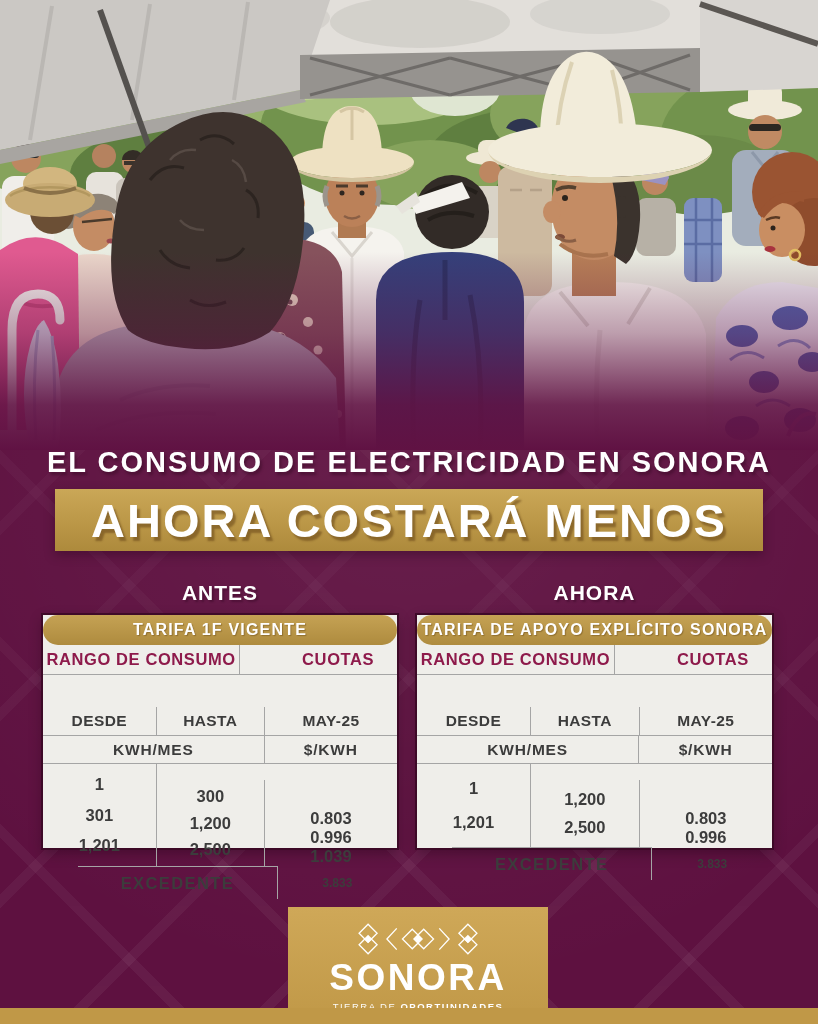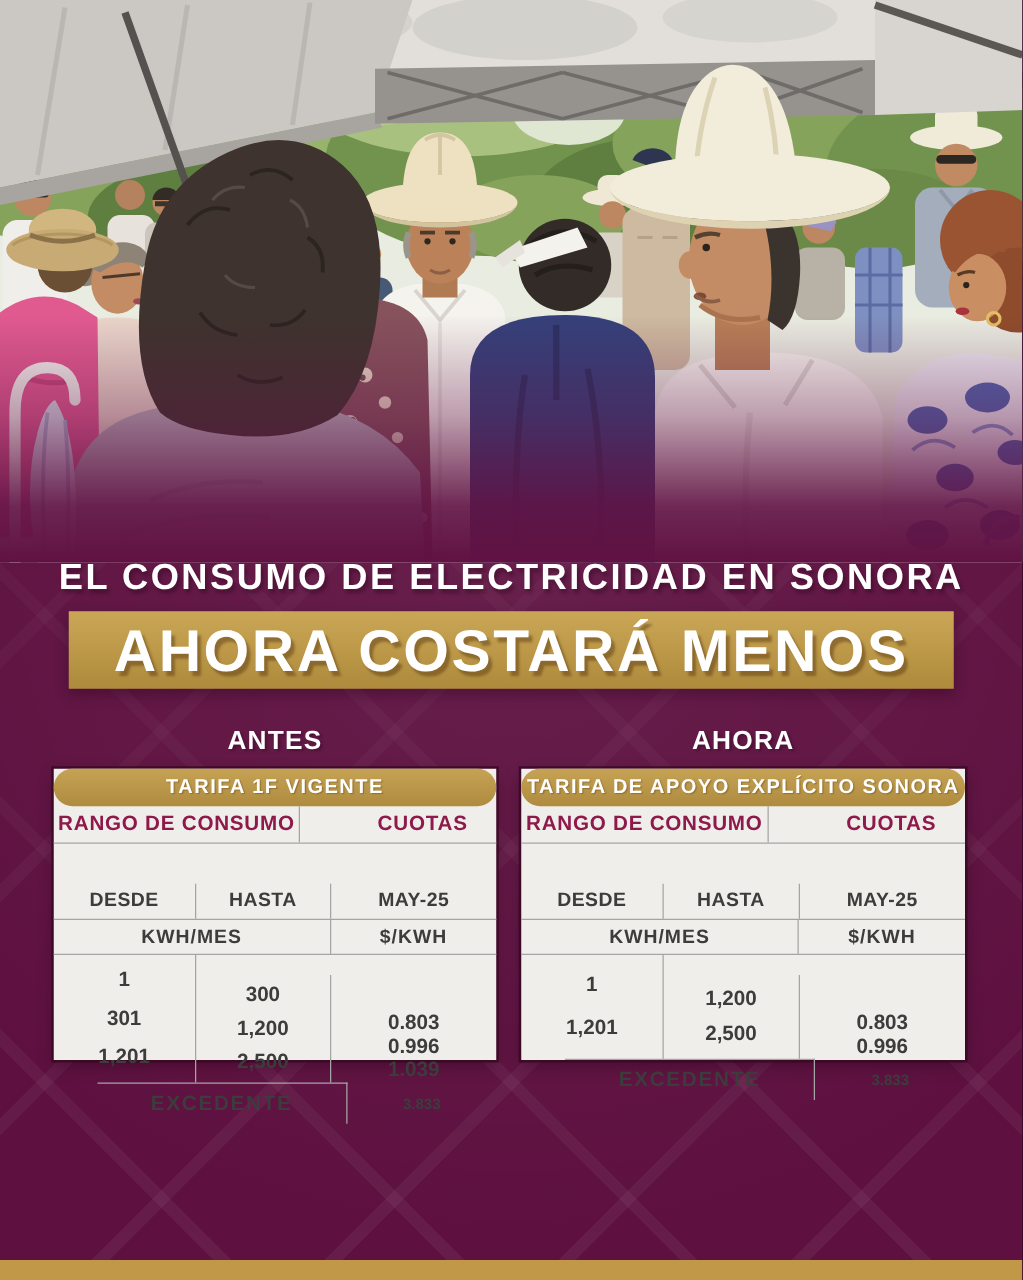--- a/index.html
+++ b/index.html
@@ -410,15 +410,34 @@
         <span class="dval">0.803</span>
         <span class="dval">0.996</span>
       </div>
     </div>
     <div class="row exc">
       <div class="cell c12 bt br exc-label">EXCEDENTE</div>
       <div class="cell c3 exc-val">3.833</div>
     </div>
   </div>
 
+  <div class="footer-box">
+    <svg class="logo-marks" viewBox="0 0 170 44">
+      <g stroke="#ffffff" stroke-width="1.6" fill="none">
+        <path d="M24 4 L35 15 L24 26 L13 15 Z M24 18 L35 29 L24 40 L13 29 Z"></path>
+        <path d="M59 9 L47 22 L59 35"></path>
+        <path d="M78 10 L90 22 L78 34 L66 22 Z M92 10 L104 22 L92 34 L80 22 Z"></path>
+        <path d="M111 9 L123 22 L111 35"></path>
+        <path d="M146 4 L157 15 L146 26 L135 15 Z M146 18 L157 29 L146 40 L135 29 Z"></path>
+      </g>
+      <g fill="#ffffff">
+        <path d="M24 18 L28.5 22.5 L24 27 L19.5 22.5 Z"></path>
+        <path d="M85 17.5 L89.5 22 L85 26.5 L80.5 22 Z"></path>
+        <path d="M146 18 L150.5 22.5 L146 27 L141.5 22.5 Z"></path>
+      </g>
+    </svg>
+    <div class="logo-word">SONORA</div>
+    <div class="tagline"><span class="tl-light">TIERRA DE </span><span class="tl-bold">OPORTUNIDADES</span></div>
+    <div class="dotted-rule"></div>
+  </div>
 
   <div class="bottom-strip"></div>
 </div>
 
 </body></html>

